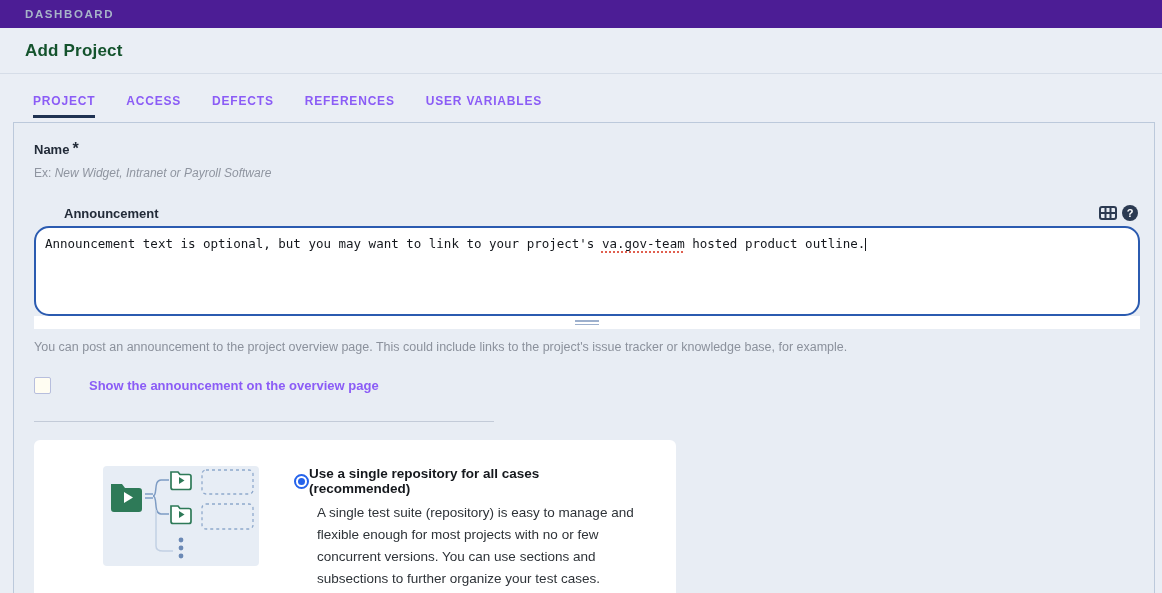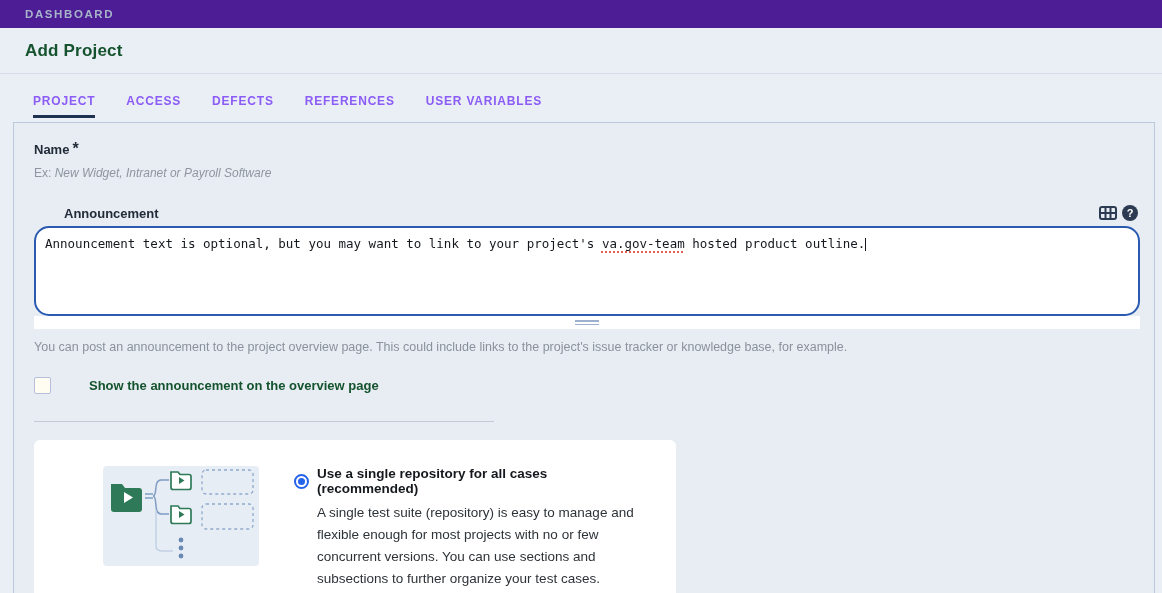--- a/index.html
+++ b/index.html
@@ -155,21 +155,21 @@
     border: 1px solid #b7bedd;
     border-radius: 2px;
     background: #fffdf2;
     cursor: pointer;
     flex: none;
   }
   .checkbox-label {
     margin-left: 38px;
     font-size: 13px;
     font-weight: 700;
-    color: #14532d;
+    color: #8b5cf6;
     cursor: pointer;
   }
 
   .divider { margin-top: 27px; width: 460px; border: none; border-top: 1px solid #c3cbd8; }
 
   .option-card {
     margin-top: 18px;
     width: 642px;
     background: #ffffff;
     border-radius: 6px;
@@ -197,21 +197,21 @@
     cursor: pointer;
   }
   .radio::after {
     content: "";
     position: absolute;
     left: 2px; top: 2px;
     width: 7px; height: 7px;
     border-radius: 50%;
     background: #2563eb;
   }
-  .option-title { margin-left: 8px; font-size: 13.5px; font-weight: 700; color: #15181d; }
+  .option-title { font-size: 13.5px; font-weight: 700; color: #15181d; }
   .option-desc {
     margin: 6px 0 0 23px;
     font-size: 13.5px;
     color: #2e3338;
     line-height: 1.62;
     width: 330px;
   }
 </style>
 </head>
 <body>

